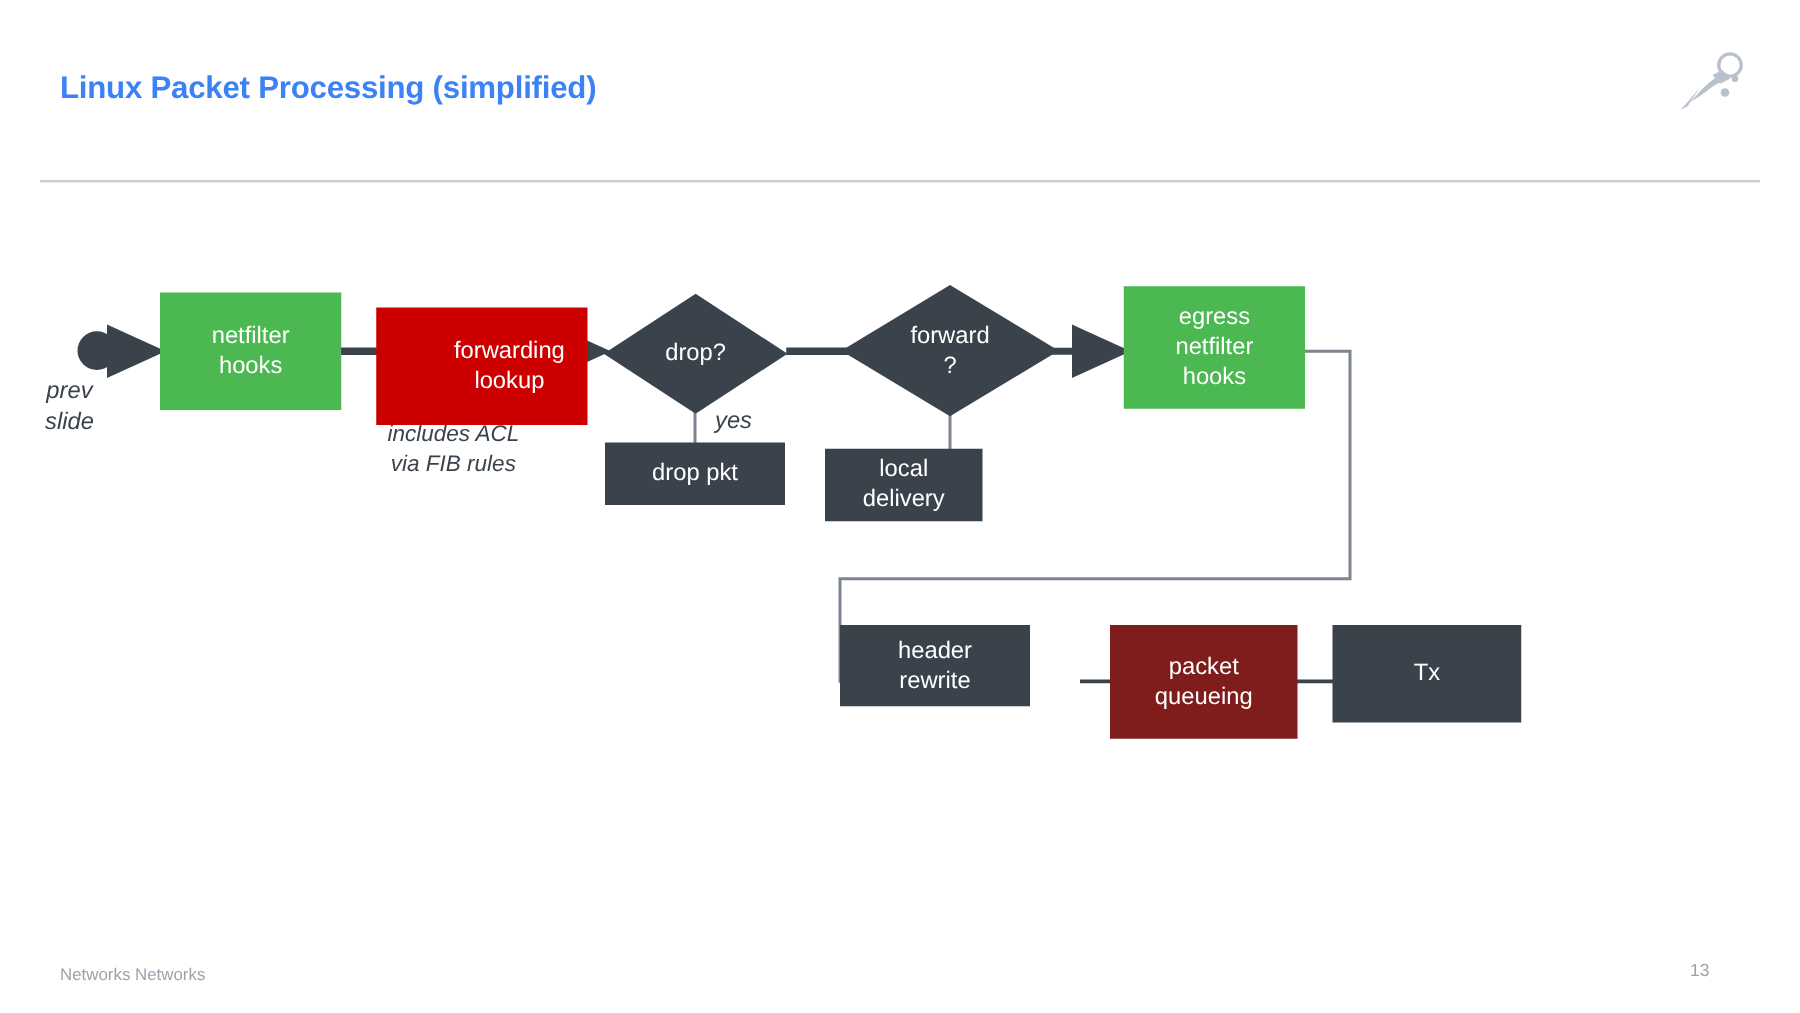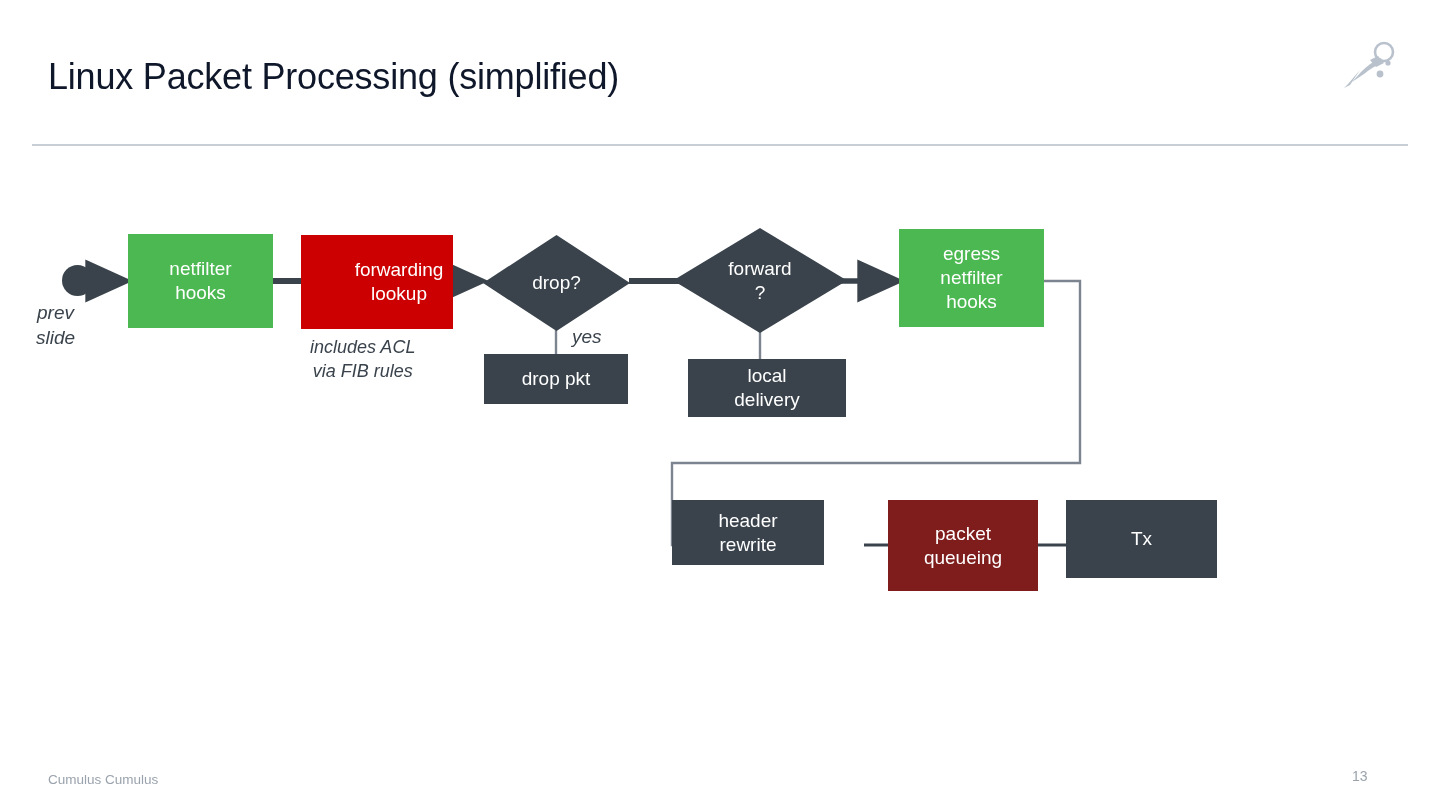--- a/index.html
+++ b/index.html
@@ -15,23 +15,23 @@
     position: relative;
     overflow: hidden;
     color: #3a434c;
   }
 
   
   .slide-title {
     position: absolute;
     left: 48px;
     top: 56px;
-    font-size: 36px;
-    font-weight: normal;
-    color: #0f172a;
+    font-size: 25px;
+    font-weight: bold;
+    color: #3b82f6;
     letter-spacing: -0.2px;
     white-space: nowrap;
   }
   .header-rule {
     position: absolute;
     left: 32px;
     top: 144px;
     width: 1376px;
     height: 2px;
     background: #c7ced6;
@@ -191,21 +191,21 @@
   </svg>
 
   <div class="start-dot" style="left:62px; top:265px; width:31px; height:31px;"></div>
 
   <div class="annotation" style="left:36px; top:300px;">prev
 slide</div>
 
   <div class="node green" style="left:128px; top:234px; width:145px; height:94px;">netfilter
 hooks</div>
 
-  <div class="node red" style="left:301px; top:235px; width:152px; height:94px;padding-left:44px;">forwarding
+  <div class="node red" style="left:301px; top:246px; width:169px; height:94px;padding-left:44px;">forwarding
 lookup</div>
 
   <div class="annotation small" style="left:310px; top:335px;">includes ACL
 via FIB rules</div>
 
   <div class="diamond-wrap" style="left:483px; top:235px; width:147px; height:96px;">
     <svg width="147" height="96" viewBox="0 0 147 96" aria-hidden="true">
       <polygon points="73.5,0 147,48 73.5,96 0,48" fill="#3a434c"></polygon>
     </svg>
     <div class="diamond-label">drop?</div>
@@ -216,32 +216,32 @@
   <div class="node dark" style="left:484px; top:354px; width:144px; height:50px;text-align:right;">drop pkt</div>
 
   <div class="diamond-wrap" style="left:673px; top:228px; width:174px; height:105px;">
     <svg width="174" height="105" viewBox="0 0 174 105" aria-hidden="true">
       <polygon points="87,0 174,52.5 87,105 0,52.5" fill="#3a434c"></polygon>
     </svg>
     <div class="diamond-label" style="padding-bottom:4px;">forward
 ?</div>
   </div>
 
-  <div class="node dark" style="left:688px; top:359px; width:158px; height:58px;">local
+  <div class="node dark" style="left:660px; top:359px; width:126px; height:58px;">local
 delivery</div>
 
   <div class="node green" style="left:899px; top:229px; width:145px; height:98px;">egress
 netfilter
 hooks</div>
 
   <div class="node dark" style="left:672px; top:500px; width:152px; height:65px;">header
 rewrite</div>
 
   <div class="node purple" style="left:888px; top:500px; width:150px; height:91px;">packet
 queueing</div>
 
   <div class="node dark" style="left:1066px; top:500px; width:151px; height:78px;">Tx</div>
 
 </div>
 
-<div class="footer-brand">Cumulus Cumulus</div>
+<div class="footer-brand">Networks Networks</div>
 
 <div class="page-number">13</div>
 
 </body></html>

